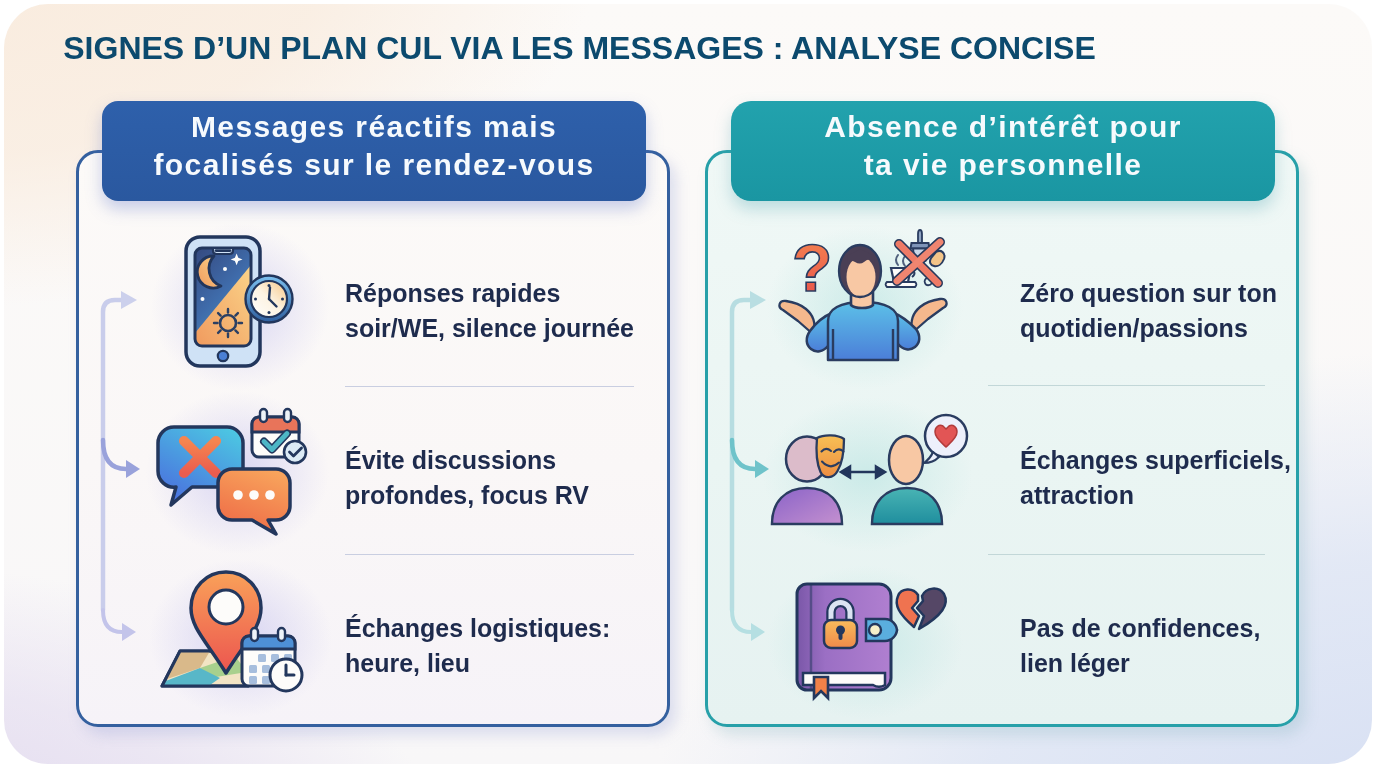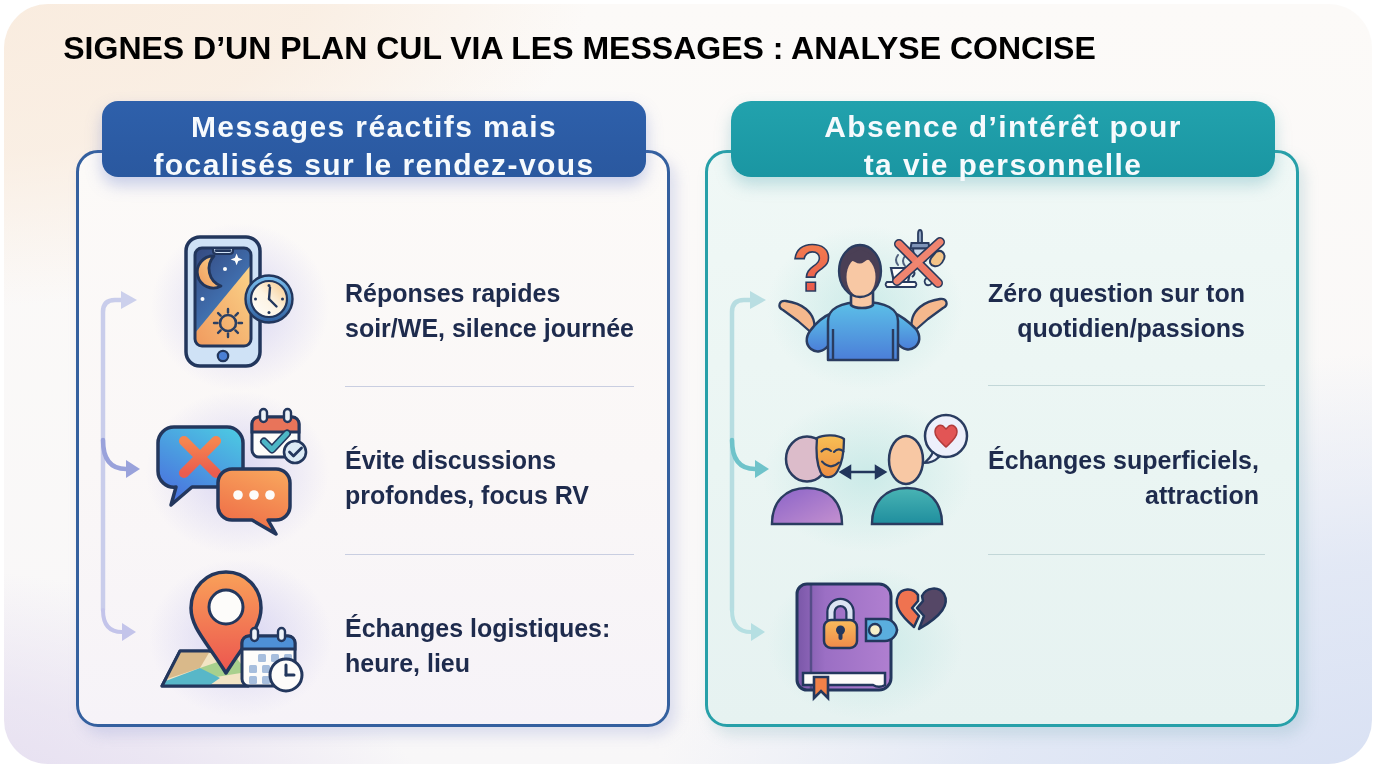--- a/index.html
+++ b/index.html
@@ -4,30 +4,30 @@
 <style>
 html,body{margin:0;padding:0;}
 body{width:1376px;height:768px;background:#ffffff;font-family:"Liberation Sans", sans-serif;overflow:hidden;}
 .stage{position:absolute;left:0;top:0;width:1376px;height:768px;}
 .card{position:absolute;left:4px;top:4px;width:1368px;height:760px;border-radius:44px;
  background:
  radial-gradient(1000px 560px at -4% -8%, rgba(249,235,221,1) 0%, rgba(249,235,221,0.75) 38%, rgba(249,235,221,0) 65%),
  radial-gradient(1150px 740px at 104% 112%, rgba(213,222,243,1) 0%, rgba(217,226,244,0.7) 40%, rgba(217,226,244,0) 68%),
  radial-gradient(860px 480px at -8% 115%, rgba(223,214,238,1) 0%, rgba(223,214,238,0.5) 40%, rgba(223,214,238,0) 65%),
  linear-gradient(180deg,#fcfaf8 0%,#f8f7f8 100%);}
-.title{position:absolute;left:0;top:30px;width:1159px;text-align:center;font-size:32px;font-weight:bold;color:#000000;letter-spacing:0px;line-height:36px;}
+.title{position:absolute;left:0;top:30px;width:1159px;text-align:center;font-size:32px;font-weight:bold;color:#0c4a6e;letter-spacing:0px;line-height:36px;}
 .panel{position:absolute;top:150px;width:588px;height:571px;border-radius:22px;}
 .panel.l{left:76px;border:3px solid #34609f;background:linear-gradient(180deg,#fcfaf8 0%,#faf7f7 55%,#f6f3f8 100%);box-shadow:6px 8px 14px rgba(140,150,210,0.28);}
 .panel.r{left:705px;border:3px solid #27a0a9;background:linear-gradient(180deg,#f0f8f6 0%,#eaf5f3 55%,#e6f2f1 100%);box-shadow:6px 8px 14px rgba(120,170,180,0.25);}
-.hdr{position:absolute;top:101px;width:544px;height:76px;border-radius:16px;color:#f6fafd;font-size:30px;font-weight:bold;text-align:center;letter-spacing:1.4px;line-height:38px;padding-top:7px;box-sizing:border-box;}
+.hdr{position:absolute;top:101px;width:544px;height:100px;border-radius:16px;color:#f6fafd;font-size:30px;font-weight:bold;text-align:center;letter-spacing:1.4px;line-height:38px;padding-top:7px;box-sizing:border-box;}
 .hdr.l{left:102px;background:linear-gradient(180deg,#2e60ab 0%,#2a589f 100%);box-shadow:0 8px 16px rgba(100,120,200,0.35);}
 .hdr.r{left:731px;background:linear-gradient(180deg,#22a2ad 0%,#1a96a2 100%);box-shadow:0 8px 16px rgba(90,170,180,0.35);border-radius:20px;}
 .txt{position:absolute;font-size:25px;font-weight:bold;color:#1e2b4d;line-height:35px;}
 .txt.lp{left:345px;}
-.txt.rp{left:988px;text-align:right;}
+.txt.rp{left:1020px;}
 .div{position:absolute;height:1px;}
 .div.lp{left:345px;width:289px;background:#c9cee1;}
 .div.rp{left:988px;width:277px;background:#c2d7d8;}
 .glow{position:absolute;border-radius:50%;}
 svg{position:absolute;overflow:visible;}
 #ic4 [stroke-width="3"],#ic5 [stroke-width="3"],#ic6 [stroke-width="3"]{stroke-width:2.5px;}
 #ic4 [stroke-width="2.8"],#ic5 [stroke-width="2.8"],#ic6 [stroke-width="2.8"]{stroke-width:2.3px;}
 #ic5 [stroke-width="2.6"],#ic5 [stroke-width="2.5"],#ic5 [stroke-width="2.4"]{stroke-width:2.1px;}
 #ic6 [stroke-width="3.5"]{stroke-width:3px;}
 </style>
@@ -65,20 +65,21 @@
     <path d="M35 11 L51 20 L35 29 Z" fill="#b9dee2"></path>
     <path d="M40 180 L54 189 L40 198 Z" fill="#6fc3ca"></path>
     <path d="M36 343 L50 352 L36 361 Z" fill="#b5dfe2"></path>
   </svg>
 
   <div class="txt lp" style="top:276px;">Réponses rapides<br>soir/WE, silence journée</div>
   <div class="txt lp" style="top:443px;">Évite discussions<br>profondes, focus RV</div>
   <div class="txt lp" style="top:611px;">Échanges logistiques:<br>heure, lieu</div>
   <div class="txt rp" style="top:276px;">Zéro question sur ton<br>quotidien/passions</div>
   <div class="txt rp" style="top:443px;">Échanges superficiels,<br>attraction</div>
+  <div class="txt rp" style="top:611px;">Pas de confidences,<br>lien léger</div>
 
   <div class="div lp" style="top:386px;"></div>
   <div class="div lp" style="top:554px;"></div>
   <div class="div rp" style="top:385px;"></div>
   <div class="div rp" style="top:554px;"></div>
 
   <svg id="ic1" style="left:150px;top:215px;" width="160" height="175" viewBox="0 0 160 175">
     <defs>
       <linearGradient id="night" x1="0" y1="0" x2="0.6" y2="1">
         <stop offset="0" stop-color="#35497f"></stop>

